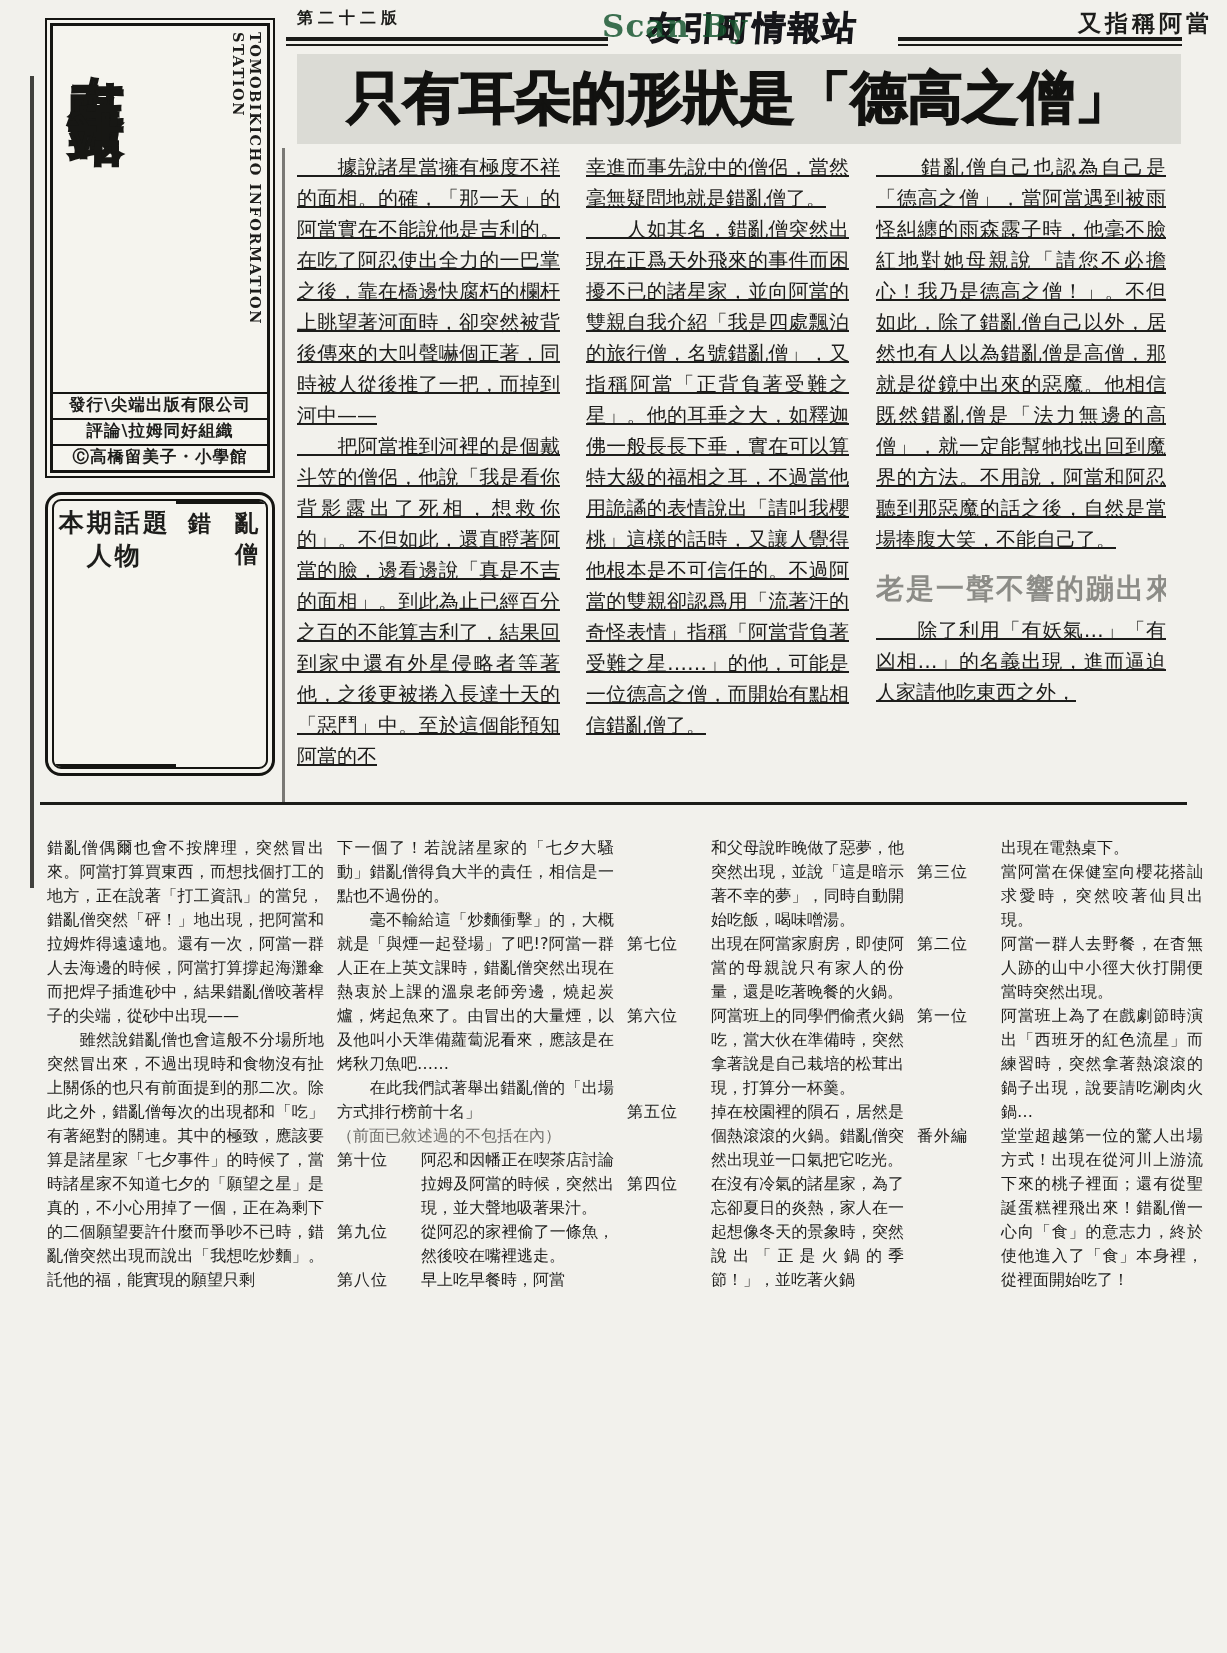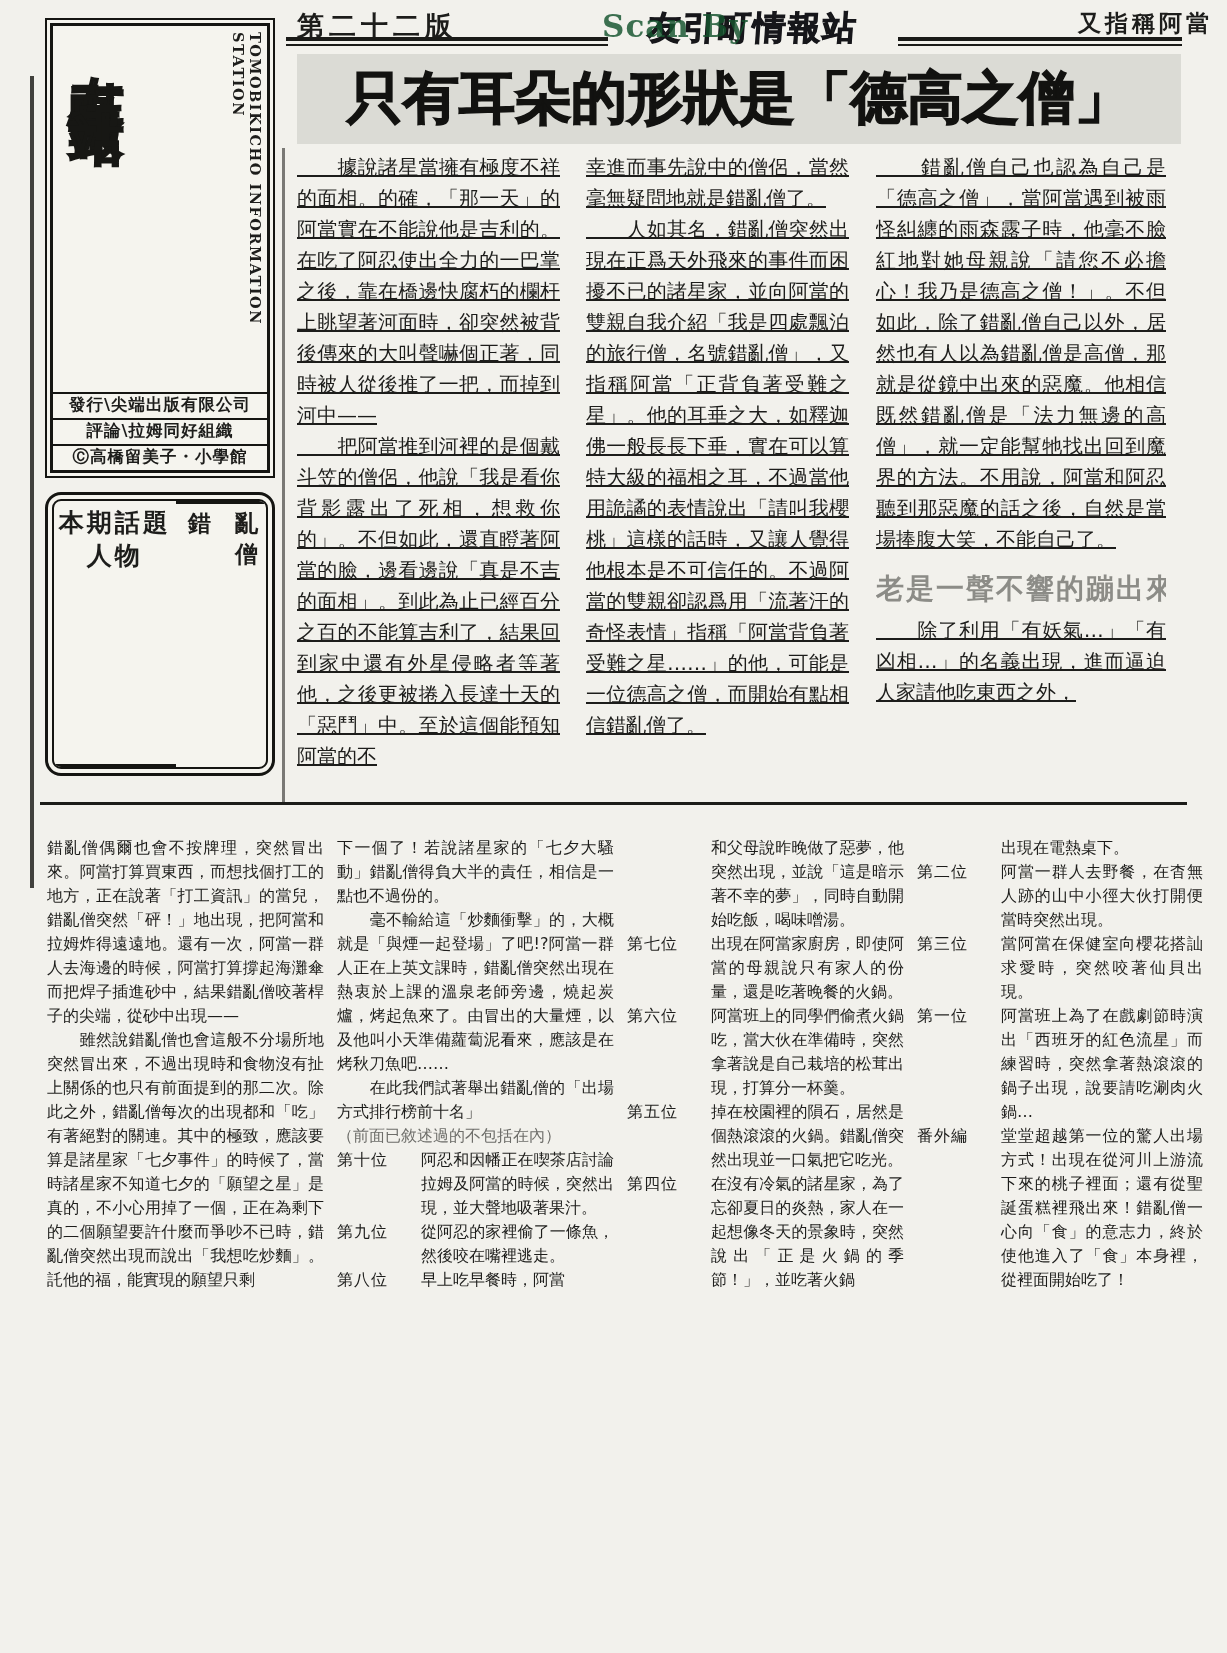--- a/index.html
+++ b/index.html
@@ -1,21 +1,21 @@
 <!DOCTYPE html>
 <html><head>
 <meta charset="utf-8">
 <style>
   * { box-sizing: border-box; margin: 0; padding: 0; }
   html,body { width:1227px; height:1653px; }
   body { font-family: "DejaVu Sans", sans-serif; background:#e7e6e1; }
   .page { position:relative; width:1227px; height:1653px; background:#f2f1ec; overflow:hidden; color:#1d1d1b; }
 
   
-  .edition { position:absolute; left:297px; top:8px; font-family:"DejaVu Serif", serif; font-size:27px; letter-spacing:5px; font-weight:600; }
+  .edition { position:absolute; left:297px; top:8px; font-family:"DejaVu Serif", serif; font-size:16px; letter-spacing:5px; font-weight:600; }
   .section-label { position:absolute; left:1078px; top:8px; font-family:"DejaVu Serif", serif; font-size:23px; letter-spacing:4px; font-weight:600; }
   .rule-thick { position:absolute; left:286px; top:37px; width:896px; height:4px; background:#1b1b18; }
   .rule-thin  { position:absolute; left:286px; top:44px; width:896px; height:2px; background:#1b1b18; }
   .masthead { position:absolute; left:608px; top:0px; width:290px; height:46px; background:#f2f1ec; z-index:5; text-align:center; }
   .masthead-kanji { font-family:"DejaVu Serif", serif; font-size:33px; font-weight:900; letter-spacing:2px; -webkit-text-stroke:1px #16161a; transform:skewX(-4deg); display:inline-block; padding-top:6px; }
   .masthead-watermark { position:absolute; left:-6px; top:8px; font-family:"DejaVu Serif", serif; font-size:31px; font-weight:600; color:#14532d; opacity:.82; letter-spacing:1px; }
 
   
   .fold-line { position:absolute; left:30px; top:76px; width:4px; height:812px; background:#22221f; opacity:.85; }
   .fold-line2 { position:absolute; left:282px; top:148px; width:3px; height:656px; background:#2a2a27; opacity:.6; }
@@ -236,28 +236,28 @@
         <span class="rank-label">第四位</span>
         <span class="rank-text">在沒有冷氣的諸星家，為了忘卻夏日的炎熱，家人在一起想像冬天的景象時，突然說出「正是火鍋的季節！」，並吃著火鍋</span>
       </div>
     </div>
   <div class="bottom-col b-4">
       <div class="rank-item">
         <span class="rank-label"></span>
         <span class="rank-text">出現在電熱桌下。</span>
       </div>
       <div class="rank-item">
+        <span class="rank-label">第三位</span>
+        <span class="rank-text">當阿當在保健室向櫻花搭訕求愛時，突然咬著仙貝出現。</span>
+      </div>
+      <div class="rank-item">
         <span class="rank-label">第二位</span>
         <span class="rank-text">阿當一群人去野餐，在杳無人跡的山中小徑大伙打開便當時突然出現。</span>
       </div>
       <div class="rank-item">
-        <span class="rank-label">第三位</span>
-        <span class="rank-text">當阿當在保健室向櫻花搭訕求愛時，突然咬著仙貝出現。</span>
-      </div>
-      <div class="rank-item">
         <span class="rank-label">第一位</span>
         <span class="rank-text">阿當班上為了在戲劇節時演出「西班牙的紅色流星」而練習時，突然拿著熱滾滾的鍋子出現，說要請吃涮肉火鍋…</span>
       </div>
       <div class="rank-item">
         <span class="rank-label">番外編</span>
         <span class="rank-text">堂堂超越第一位的驚人出場方式！出現在從河川上游流下來的桃子裡面；還有從聖誕蛋糕裡飛出來！錯亂僧一心向「食」的意志力，終於使他進入了「食」本身裡，從裡面開始吃了！</span>
       </div>
     </div>
 
 </div>

